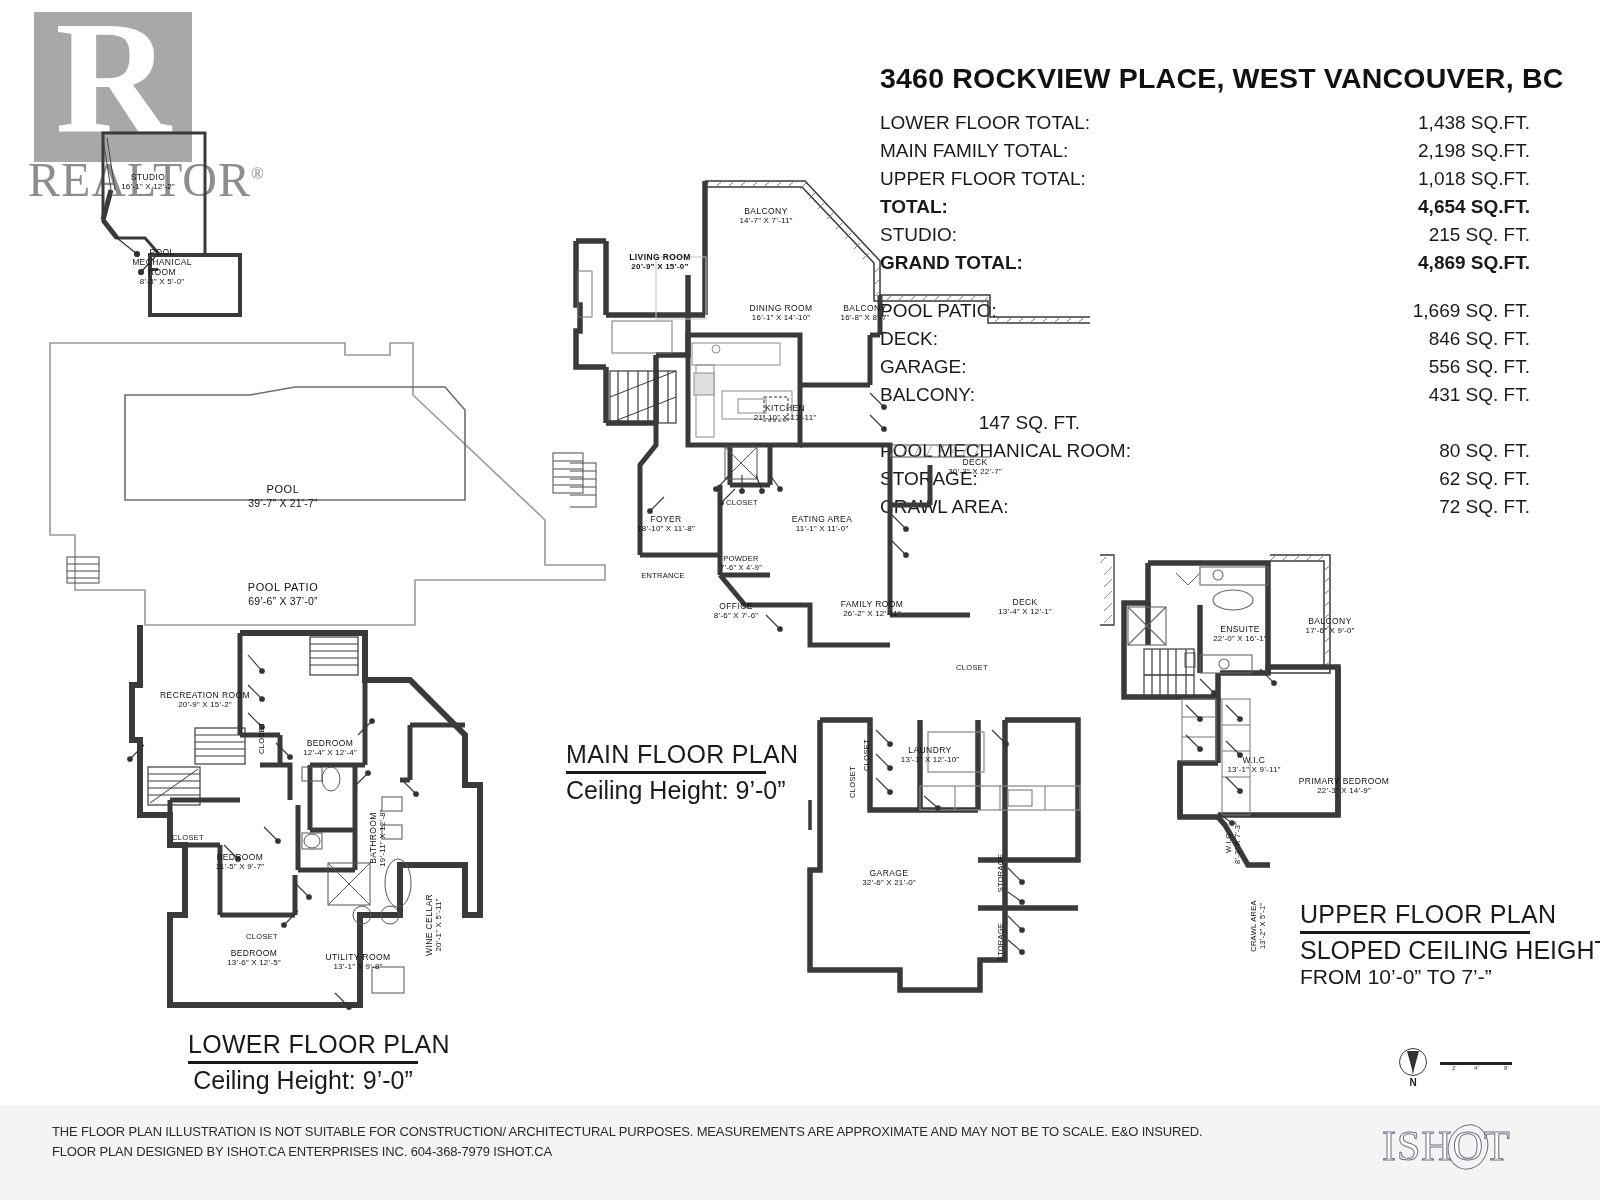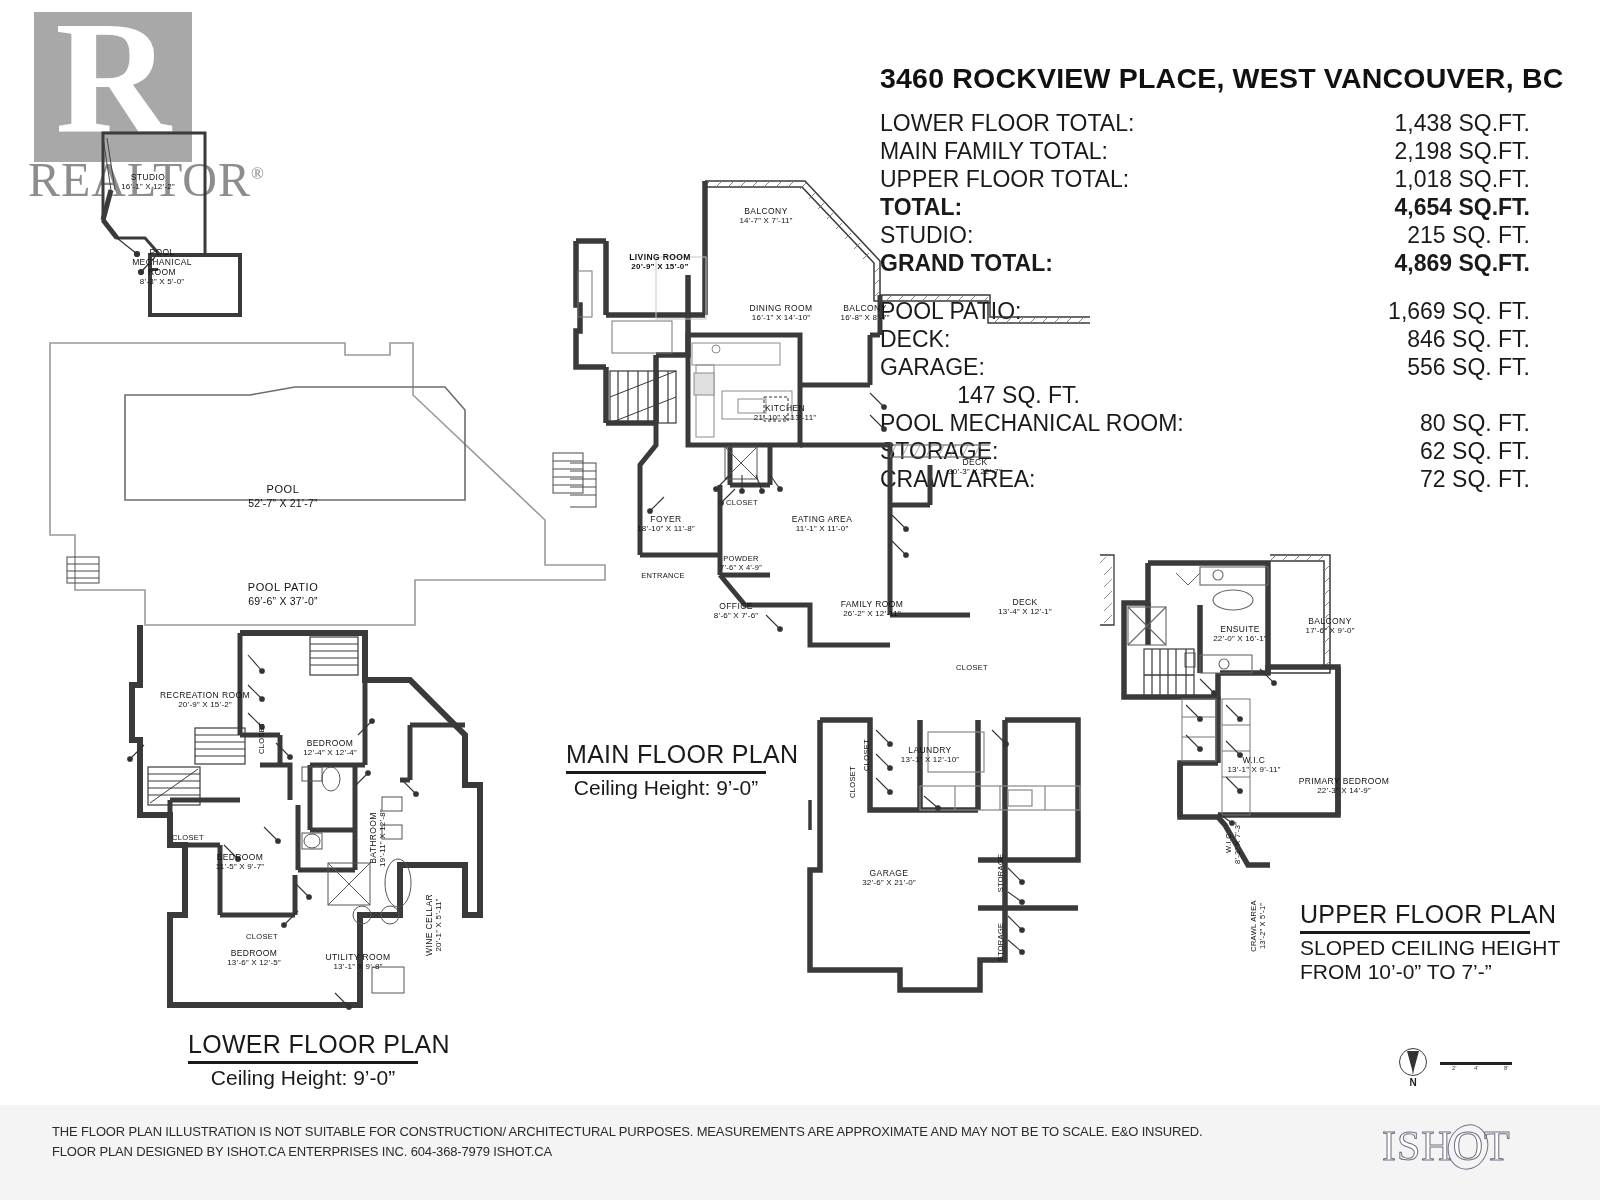--- a/index.html
+++ b/index.html
@@ -53,40 +53,40 @@
 
   
   #title-block { position: absolute; left: 880px; top: 62px; width: 650px; }
   #page-title {
     font-size: 28.5px; font-weight: bold; letter-spacing: 0.2px;
     text-align: right; color: #111; white-space: nowrap;
   }
   .legend { margin-top: 14px; }
   .legend-row {
     display: flex; justify-content: space-between;
-    font-size: 23px; line-height: 28px;
+    font-size: 19px; line-height: 28px;
     white-space: nowrap;
   }
   .legend-row .lbl { text-align: left; }
   .legend-row .val { text-align: right; }
   .legend-row.bold .lbl, .legend-row.bold .val { font-weight: bold; }
   #legend-main .legend-row .lbl { width: 300px; }
   #legend-main .legend-row .val { width: 200px; }
   #legend-extra { margin-top: 20px; }
   #legend-extra .legend-row .lbl { width: 330px; }
   #legend-extra .legend-row .val { width: 200px; }
 
   
   .plan-title { position: absolute; text-align: center; }
   .plan-title .t1 {
     font-size: 25px; letter-spacing: 0.3px; color: #1a1a1a;
     white-space: nowrap;
   }
   .plan-title .rule { height: 2.5px; background: #1a1a1a; margin: 2px 0 2px; }
-  .plan-title .t2 { font-size: 21px; color: #1a1a1a; white-space: nowrap; }
+  .plan-title .t2 { font-size: 25px; color: #1a1a1a; white-space: nowrap; }
   .plan-title .t3 { font-size: 21px; color: #1a1a1a; white-space: nowrap; }
 
   
   .room {
     position: absolute; text-align: center;
     font-size: 11px; line-height: 13.5px;
     letter-spacing: 0.6px; color: #111;
     white-space: nowrap;
     transform: translate(-50%, -50%);
   }
@@ -197,20 +197,24 @@
     </div>
     <div class="legend-row">
       <span class="lbl">DECK:</span>
       <span class="val">846 SQ. FT.</span>
     </div>
     <div class="legend-row">
       <span class="lbl">GARAGE:</span>
       <span class="val">556 SQ. FT.</span>
     </div>
     <div class="legend-row">
+      <span class="lbl">BALCONY:</span>
+      <span class="val">431 SQ. FT.</span>
+    </div>
+    <div class="legend-row">
       <span class="val">147 SQ. FT.</span>
     </div>
     <div class="legend-row">
       <span class="lbl">POOL MECHANICAL ROOM:</span>
       <span class="val">80 SQ. FT.</span>
     </div>
     <div class="legend-row">
       <span class="lbl">STORAGE:</span>
       <span class="val">62 SQ. FT.</span>
     </div>
@@ -268,21 +272,21 @@
   </g>
 
   <g stroke="#4a4a4a" stroke-width="1" fill="none">
     <rect x="22" y="222" width="32" height="26"></rect>
     <path d="M22 229 H54 M22 236 H54 M22 243 H54"></path>
   </g>
 </svg>
 
 <div class="room" style="left:283px; top:496px;">
   <span class="nm">POOL</span>
-  <span class="dm">52’-7” X 21’-7”</span>
+  <span class="dm">39’-7” X 21’-7”</span>
 </div>
 <div class="room" style="left:283px; top:594px;">
   <span class="nm">POOL PATIO</span>
   <span class="dm">69’-6” X 37’-0”</span>
 </div>
 
 <svg class="abs" style="left:110px; top:615px;" width="400" height="410" viewBox="0 0 400 410">
   <g fill="none" stroke="#3a3a3a" stroke-width="6">
 
     <path d="M30 10 L30 70 L22 70 L22 125 L30 125 L30 200 L60 200 L60 230

